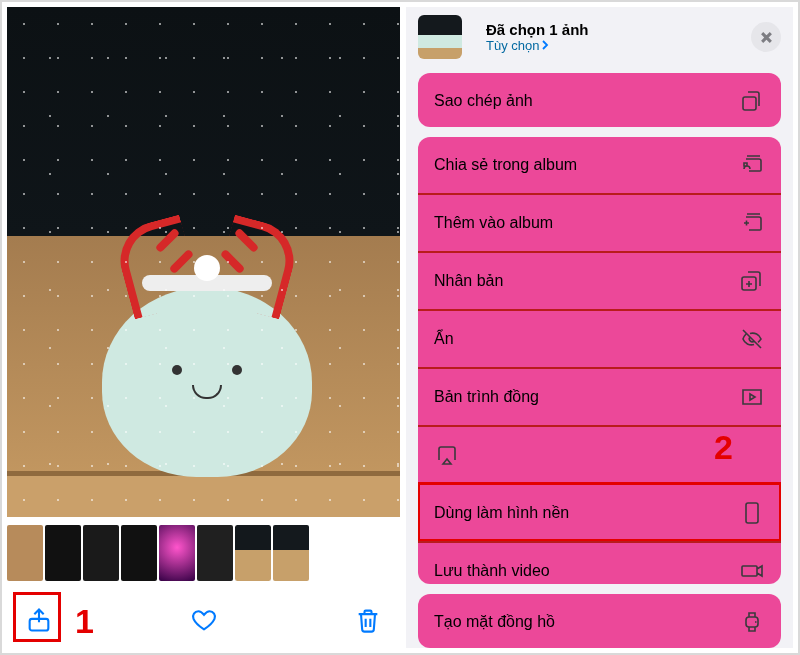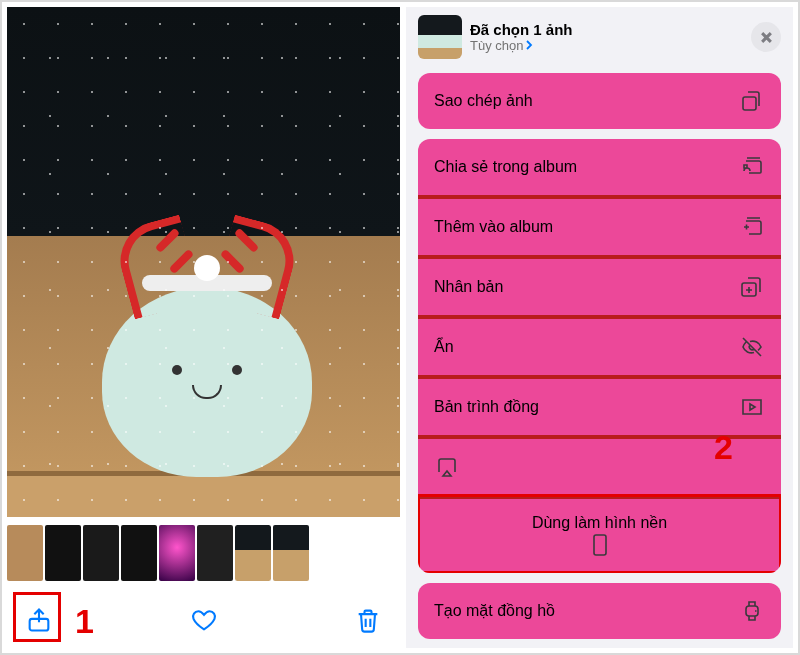--- a/index.html
+++ b/index.html
@@ -117,43 +117,43 @@
     position:absolute;font:700 34px/1 Arial,sans-serif;color:#e40000;
     pointer-events:none;
   }
   .callout.one{left:68px;bottom:10px;}
   
   .right{
     flex:1;height:100%;background:#f2f2f6;display:flex;flex-direction:column;
     position:relative;
   }
   .sheet-head{
-    display:flex;align-items:center;gap:8px;padding:8px 12px 14px;
+    display:flex;align-items:center;gap:24px;padding:8px 12px 14px;
   }
   .sh-thumb{width:44px;height:44px;border-radius:6px;
     background:linear-gradient(#14191d 45%,#cfe9e1 45% 75%,#c7a06a 75%);
     flex-shrink:0;}
   .sh-text{flex:1;}
   .sh-title{font-size:15px;font-weight:600;color:#000;}
-  .sh-opt{font-size:13px;color:#737373;display:flex;align-items:center;gap:2px;}
+  .sh-opt{font-size:13px;color:#0369a1;display:flex;align-items:center;gap:2px;}
   .sh-close{width:30px;height:30px;border-radius:50%;background:#e6e6ea;
     display:flex;align-items:center;justify-content:center;color:#7d7d82;flex-shrink:0;}
   .sh-close svg{width:13px;height:13px;stroke:#7d7d82;stroke-width:2.8;}
   .actions{padding:0 12px;display:flex;flex-direction:column;gap:10px;overflow:hidden;}
   .group{background:#ec4899;border-radius:12px;overflow:hidden;}
   .row{
     display:flex;align-items:center;justify-content:space-between;
     padding:15px 16px;font-size:16px;color:#000;
-    border-top:4px solid #b91c1c;position:relative;
+    border-top:2px solid #b91c1c;position:relative;
   }
   .row:first-child{border-top:none;}
   .row-lbl{flex:1;}
   .row-ic{width:26px;height:26px;display:flex;align-items:center;justify-content:center;color:#3a3a3c;}
   .row-ic svg{width:24px;height:24px;fill:none;stroke:#3a3a3c;stroke-width:1.6;}
-  .row.hl{outline:3px solid #e40000;outline-offset:-2px;flex-direction:column;}
+  .row.hl{outline:3px solid #e40000;outline-offset:-2px;}
   .callout.two{right:60px;top:423px;}
 </style>
 </head>
 <body>
 
 <div class="frame">
 
   <div class="left">
     <div class="photo-main">
       <div class="table-edge"></div>
@@ -278,20 +278,28 @@
             </span>
           </div>
           <div class="row hl">
             <span class="row-lbl">Dùng làm hình nền</span>
             <span class="row-ic">
               <svg viewBox="0 0 24 24">
                 <path d="M8 2h8a2 2 0 012 2v16a2 2 0 01-2 2H8a2 2 0 01-2-2V4a2 2 0 012-2z"></path>
               </svg>
             </span>
           </div>
+          <div class="row">
+            <span class="row-lbl">Lưu thành video</span>
+            <span class="row-ic">
+              <svg viewBox="0 0 24 24">
+                <path d="M3 7h13a1 1 0 011 1v8a1 1 0 01-1 1H3a1 1 0 01-1-1V8a1 1 0 011-1zM17 10l5-3v10l-5-3"></path>
+              </svg>
+            </span>
+          </div>
         </div>
         <div class="group">
           <div class="row">
             <span class="row-lbl">Tạo mặt đồng hồ</span>
             <span class="row-ic">
               <svg viewBox="0 0 24 24">
                 <path d="M9 7h6a3 3 0 013 3v4a3 3 0 01-3 3H9a3 3 0 01-3-3v-4a3 3 0 013-3zM9 7V3h6v4M9 17v4h6v-4M15 12h1.5"></path>
               </svg>
             </span>
           </div>

